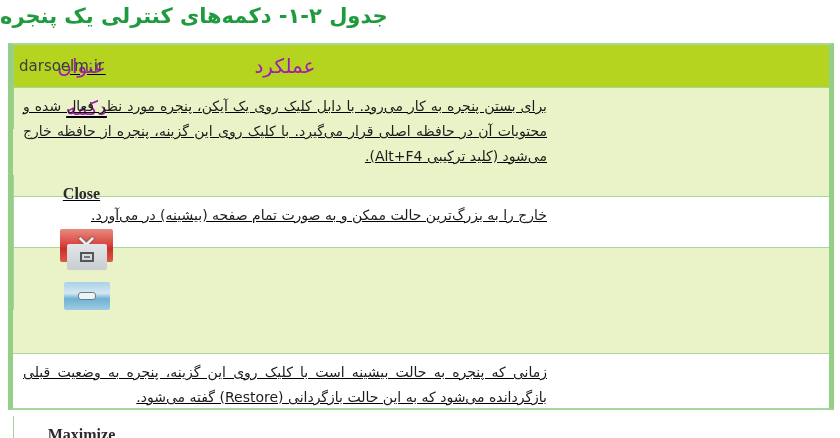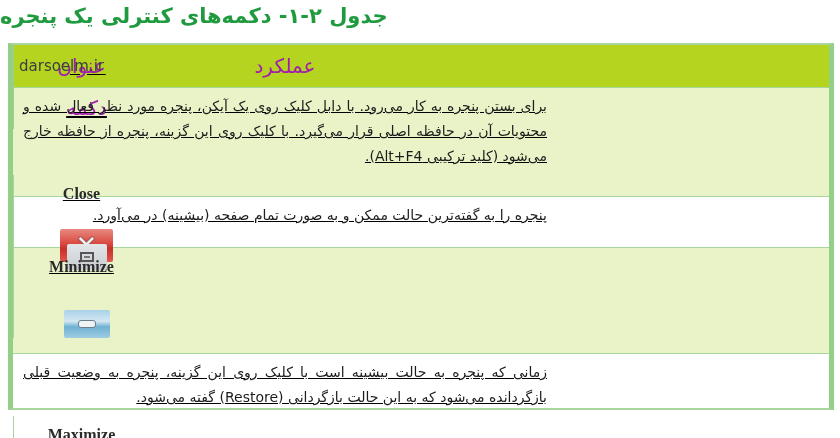--- a/index.html
+++ b/index.html
@@ -95,33 +95,30 @@
     </div>
     <div class="c-btn">
       <div class="icon icon-close" style="align-self:flex-start;">
           <span>✕</span>
         </div>
     </div>
   </div>
 
   <div class="row r-white" style="height:50px;">
     <div class="c-desc">
-      <div class="desc-text">پنجره را به گفته‌ترین حالت ممکن و به صورت تمام صفحه (بیشینه) در می‌آورد.</div>
+      <div class="desc-text">خارج را به بزرگ‌ترین حالت ممکن و به صورت تمام صفحه (بیشینه) در می‌آورد.</div>
     </div>
     <div class="c-btn">
       <div class="icon icon-max" style="align-self:flex-start;">
           <div class="box"></div>
         </div>
     </div>
   </div>
 
   <div class="row r-green" style="height:105px;">
-    <div class="c-title">
-      <span class="name-text">Minimize</span>
-    </div>
     <div class="c-btn">
       <div class="icon icon-min" style="align-self:flex-start;">
           <div class="bar"></div>
         </div>
     </div>
   </div>
 
   <div class="row r-white" style="height:54px;">
     <div class="c-desc">
       <div class="desc-text">زمانی که پنجره به حالت بیشینه است با کلیک روی این گزینه، پنجره به وضعیت قبلی بازگردانده می‌شود که به این حالت بازگردانی (Restore) گفته می‌شود.</div>

